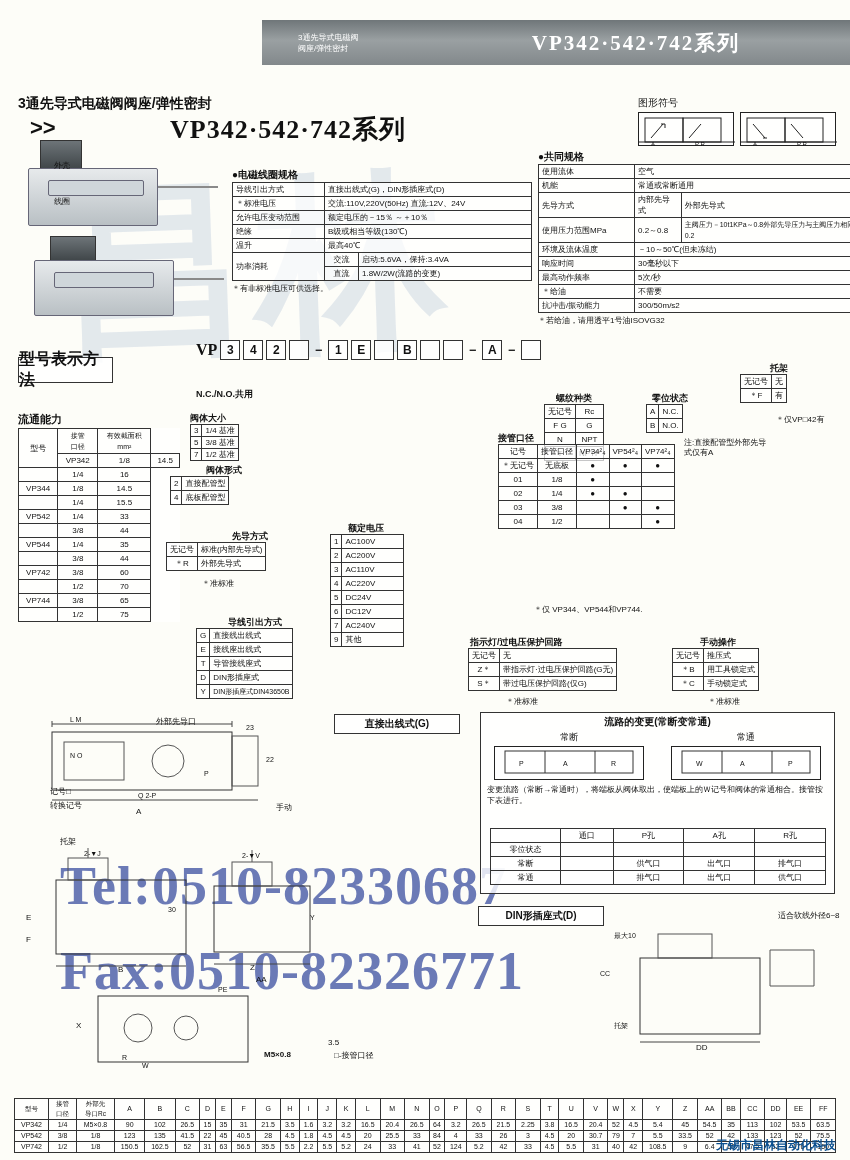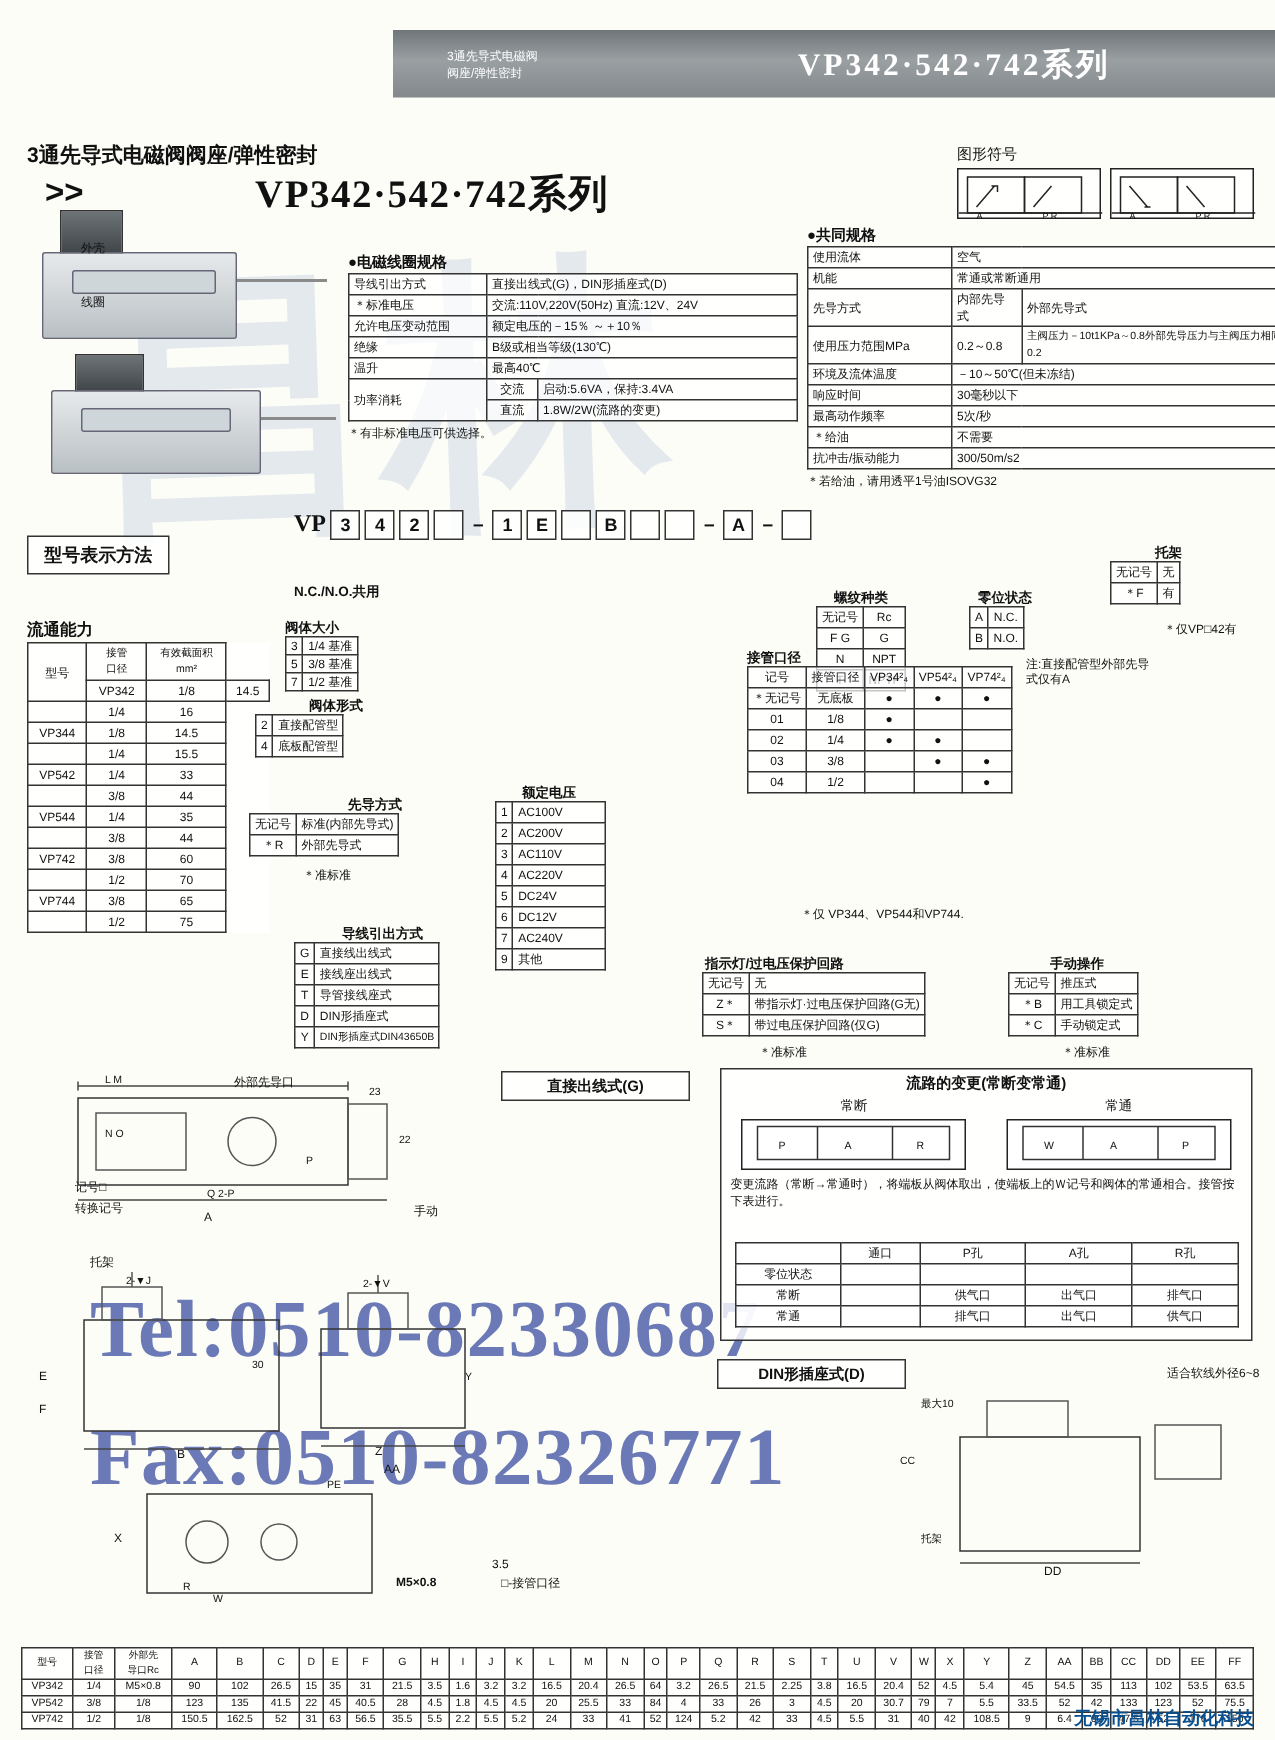--- a/index.html
+++ b/index.html
@@ -85,21 +85,21 @@
   
   #symbols { position:absolute; left:638px; top:96px; width:205px; }
   .sym-h { font-size:10px; font-weight:normal; margin-bottom:2px; }
   .sym-row { display:flex; gap:6px; }
   .sym-box { width:96px; height:34px; border:1px solid #222; background:rgba(255,255,255,.8); position:relative; }
 
   
   .mz-title {
     position:absolute; left:18px; top:357px; width:95px; height:26px;
     border:1px solid #333; background:rgba(255,255,255,.85);
-    font-size:12px; font-weight:bold; display:flex; align-items:center; justify-content:center;
+    font-size:16px; font-weight:bold; display:flex; align-items:center; justify-content:center;
   }
   #model-code { position:absolute; left:196px; top:340px; }
   .mc-row { display:flex; align-items:center; gap:3px; }
   .mc-lbl { font-size:16px; font-weight:bold; font-family:"Liberation Serif",serif; }
   .mc-cell {
     width:20px; height:20px; border:1px solid #333; background:rgba(255,255,255,.85);
     font-size:12px; font-weight:bold; display:flex; align-items:center; justify-content:center;
   }
   .mc-dash { font-size:13px; font-weight:bold; }
 

